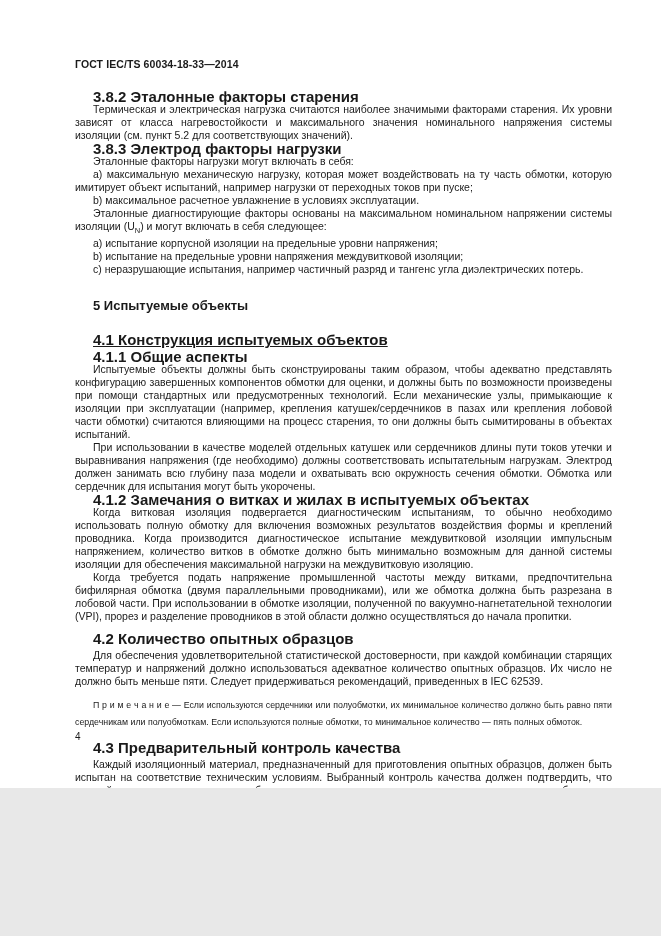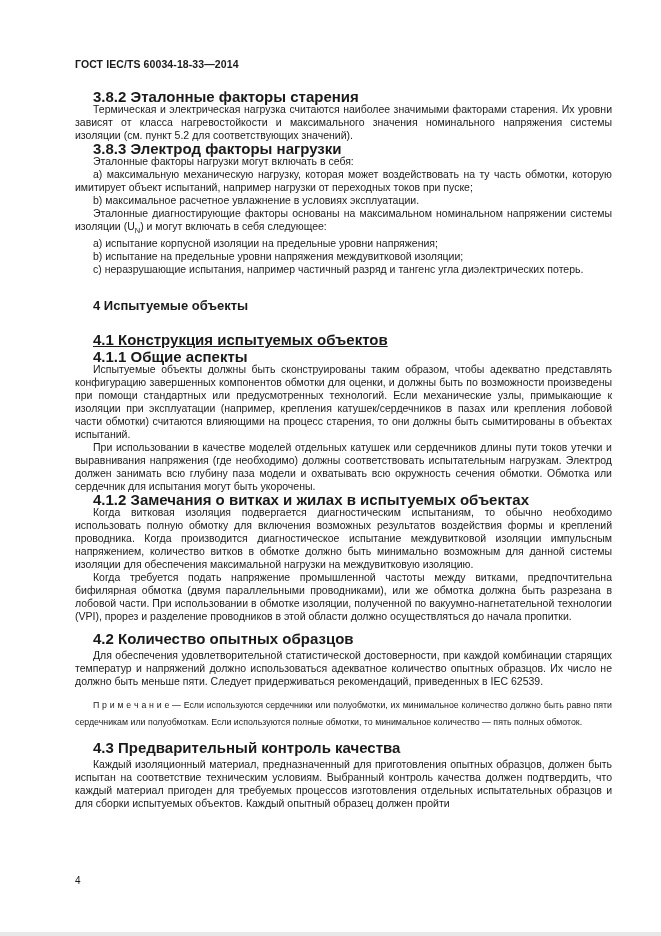--- a/index.html
+++ b/index.html
@@ -4,21 +4,21 @@
 <style>
   html, body {
     margin: 0;
     padding: 0;
     background: #e8e8e8;
     font-family: "Liberation Sans", sans-serif;
   }
   .page {
     position: relative;
     width: 661px;
-    height: 932px;
+    height: 788px;
     margin: 0 auto;
     background: #ffffff;
     color: #1a1a1a;
     box-shadow: 0 0 2px rgba(0,0,0,0.25);
     overflow: hidden;
   }
   .content {
     position: absolute;
     top: 58px;
     left: 75px;
@@ -81,21 +81,21 @@
     <p class="p">Эталонные факторы нагрузки могут включать в себя:</p>
     <p class="li">a)  максимальную механическую нагрузку, которая может воздействовать на ту часть обмотки, которую имитирует объект испытаний, например нагрузки от переходных токов при пуске;</p>
     <p class="li">b)  максимальное расчетное увлажнение в условиях эксплуатации.</p>
 
     <p class="p"><span>Эталонные диагностирующие факторы основаны на максимальном номинальном напряжении системы изоляции (U</span><sub>N</sub><span>) и могут включать в себя следующее:</span></p>
 
     <p class="li">a)  испытание корпусной изоляции на предельные уровни напряжения;</p>
     <p class="li">b)  испытание на предельные уровни напряжения междувитковой изоляции;</p>
     <p class="li">c)  неразрушающие испытания, например частичный разряд и тангенс угла диэлектрических потерь.</p>
 
-    <p class="h1">4  Испытуемые объекты</p>
+    <p class="h1">5  Испытуемые объекты</p>
 
     <p class="h2 tight">4.1  Конструкция испытуемых объектов</p>
     <p class="h3">4.1.1  Общие аспекты</p>
     <p class="p">Испытуемые объекты должны быть сконструированы таким образом, чтобы адекватно представлять конфигурацию завершенных компонентов обмотки для оценки, и должны быть по возможности произведены при помощи стандартных или предусмотренных технологий. Если механические узлы, примыкающие к изоляции при эксплуатации (например, крепления катушек/сердечников в пазах или крепления лобовой части обмотки) считаются влияющими на процесс старения, то они должны быть сымитированы в объектах испытаний.</p>
     <p class="p">При использовании в качестве моделей отдельных катушек или сердечников длины пути токов утечки и выравнивания напряжения (где необходимо) должны соответствовать испытательным нагрузкам. Электрод должен занимать всю глубину паза модели и охватывать всю окружность сечения обмотки. Обмотка или сердечник для испытания могут быть укорочены.</p>
     <p class="h3">4.1.2  Замечания о витках и жилах в испытуемых объектах</p>
     <p class="p">Когда витковая изоляция подвергается диагностическим испытаниям, то обычно необходимо использовать полную обмотку для включения возможных результатов воздействия формы и креплений проводника. Когда производится диагностическое испытание междувитковой изоляции импульсным напряжением, количество витков в обмотке должно быть минимально возможным для данной системы изоляции для обеспечения максимальной нагрузки на междувитковую изоляцию.</p>
     <p class="p">Когда требуется подать напряжение промышленной частоты между витками, предпочтительна бифилярная обмотка (двумя параллельными проводниками), или же обмотка должна быть разрезана в лобовой части. При использовании в обмотке изоляции, полученной по вакуумно-нагнетательной технологии (VPI), прорез и разделение проводников в этой области должно осуществляться до начала пропитки.</p>
 
     <p class="h2">4.2  Количество опытных образцов</p>

